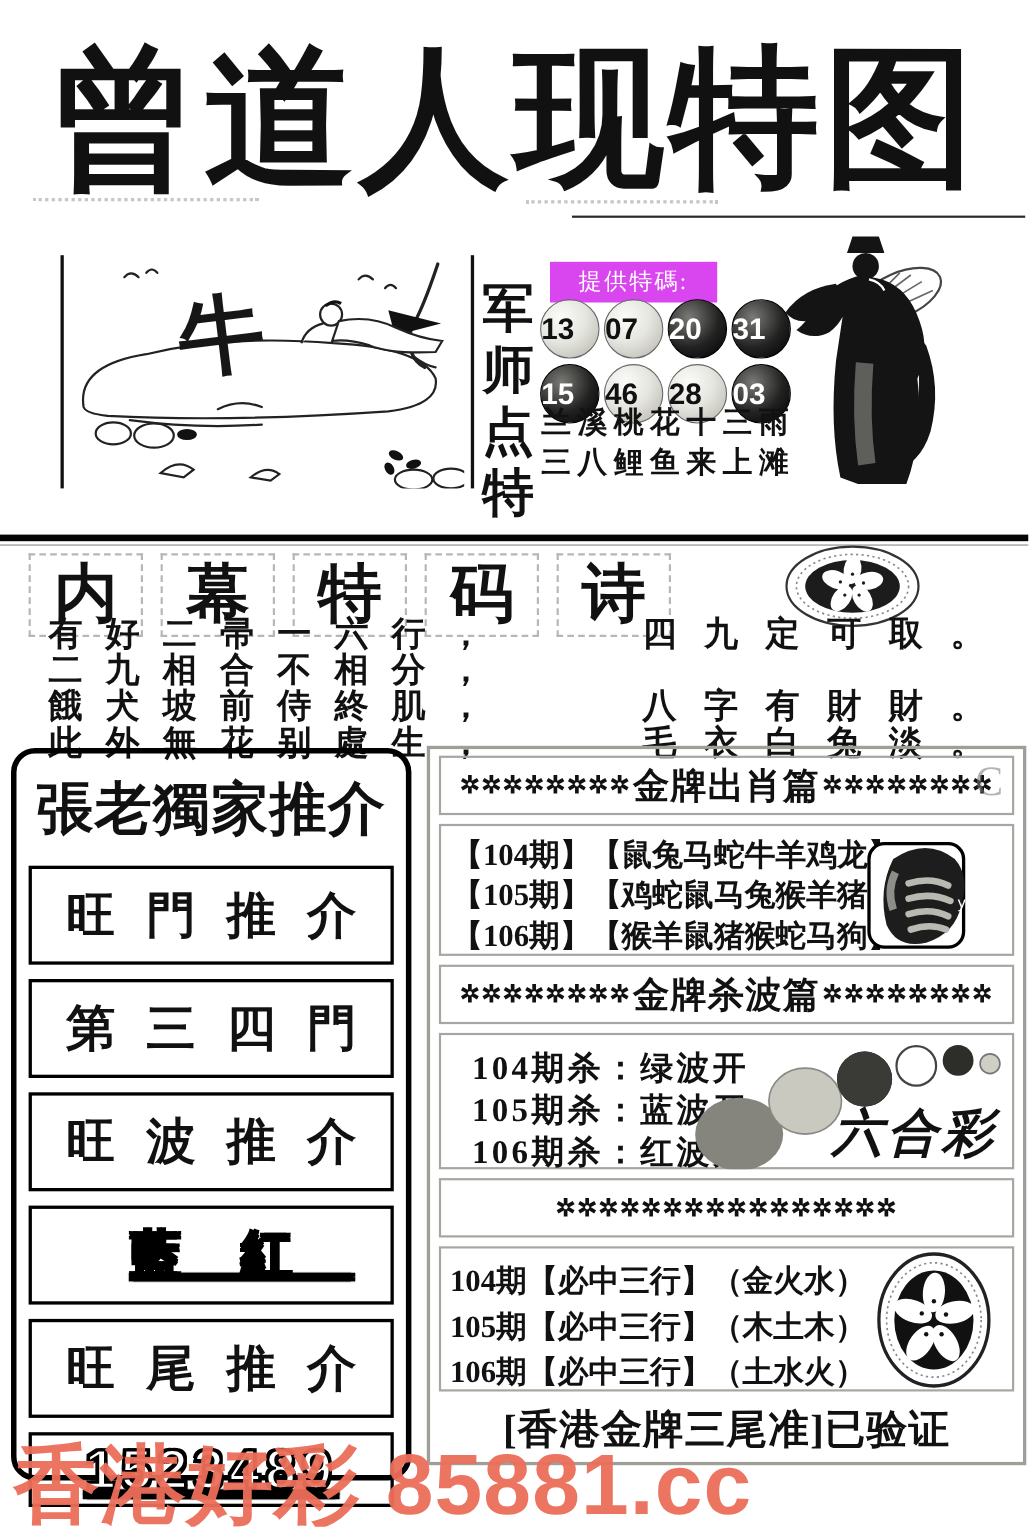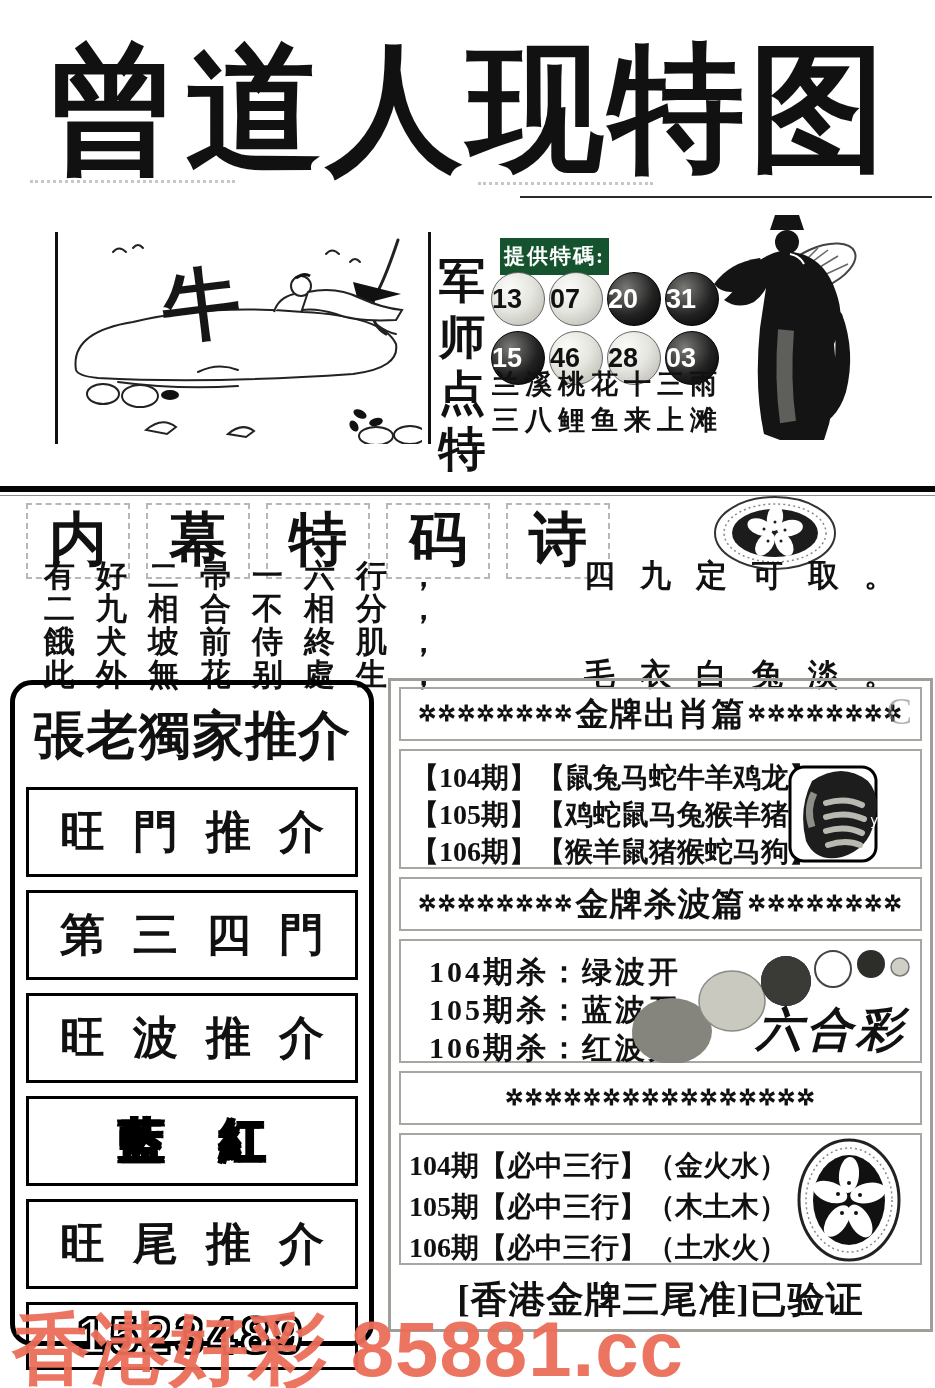--- a/index.html
+++ b/index.html
@@ -17,22 +17,22 @@
     transform:scaleY(1.02);white-space:nowrap;
   }
   .smudge{border-top:3px dotted #9a9a9a;opacity:.55;height:0;}
   .head-rule{left:520px;top:196px;width:412px;height:2px;background:#2a2a2a;}
 
   
   .cartoon{left:55px;top:232px;width:370px;height:212px;border-left:3px solid #111;border-right:3px solid #111;}
   .adviser{left:430px;top:258px;width:64px;text-align:center;}
   .adviser div{font-size:47px;font-weight:700;line-height:1.0;margin-bottom:9px;}
   .tips-header{
-    left:500px;top:238px;background:#14532d;color:#fff;
-    font-weight:700;font-size:21px;letter-spacing:2px;padding:4px 4px 5px;
+    left:500px;top:238px;background:#d946ef;color:#fff;
+    font-weight:400;font-size:21px;letter-spacing:2px;padding:4px 26px 5px;
   }
   .balls{left:491px;top:272px;display:grid;grid-template-columns:repeat(4,52px);grid-gap:5px 6px;}
   .ball{
     width:52px;height:52px;border-radius:50%;text-align:left;
     font-weight:700;font-size:27px;line-height:52px;
     font-family:"Liberation Sans","DejaVu Sans",sans-serif;
   }
   .ball.light{background:radial-gradient(circle at 35% 30%, #fbfbf9 0%, #e6e6e0 45%, #b3b3ab 100%);border:1px solid #666;color:#111;}
   .ball.dark{background:radial-gradient(circle at 35% 30%, #7a7a76 0%, #222 55%, #000 100%);border:1px solid #000;color:#fff;}
   .tips-verse{left:492px;top:366px;width:240px;font-weight:700;font-size:27px;line-height:1.35;letter-spacing:6px;white-space:nowrap;}
@@ -61,20 +61,21 @@
   }
   .lp-title{font-weight:900;font-size:52px;letter-spacing:1px;text-align:center;margin:10px 0 16px;white-space:nowrap;}
   .lp-row{
     border:3px solid #000;height:84px;margin:0 2px 13px;
     display:flex;align-items:center;justify-content:center;
     font-weight:900;font-size:45px;letter-spacing:28px;text-indent:28px;white-space:nowrap;
   }
   .lp-row.outline, .lp-number{
     color:#fff;-webkit-text-stroke:2.5px #000;
     text-shadow:-2px -2px 0 #000,2px -2px 0 #000,-2px 2px 0 #000,2px 2px 0 #000;
+    text-decoration:underline;
   }
   .lp-row.outline{letter-spacing:56px;text-indent:56px;}
   .lp-number{
     border:3px solid #000;height:62px;margin:0 2px;
     display:flex;align-items:center;justify-content:center;
     font-weight:900;font-size:50px;letter-spacing:5px;
     font-family:"Liberation Sans","DejaVu Sans",sans-serif;
   }
 
   
@@ -236,20 +237,21 @@
 <div class="abs poem">
   <div class="line">
     <span class="l">有好二帚一六行，</span>
     <span class="r">四九定可取。</span>
   </div>
   <div class="line">
     <span class="l">二九相合不相分，</span>
   </div>
   <div class="line">
     <span class="l">餓犬坡前侍終肌，</span>
+    <span class="r">八字有財財。</span>
   </div>
   <div class="line">
     <span class="l">此外無花别處生，</span>
     <span class="r">毛衣白兔淡。</span>
   </div>
 </div>
 
 <div class="abs left-panel">
   <div class="lp-title">張老獨家推介</div>
   <div class="lp-row">旺門推介</div>

